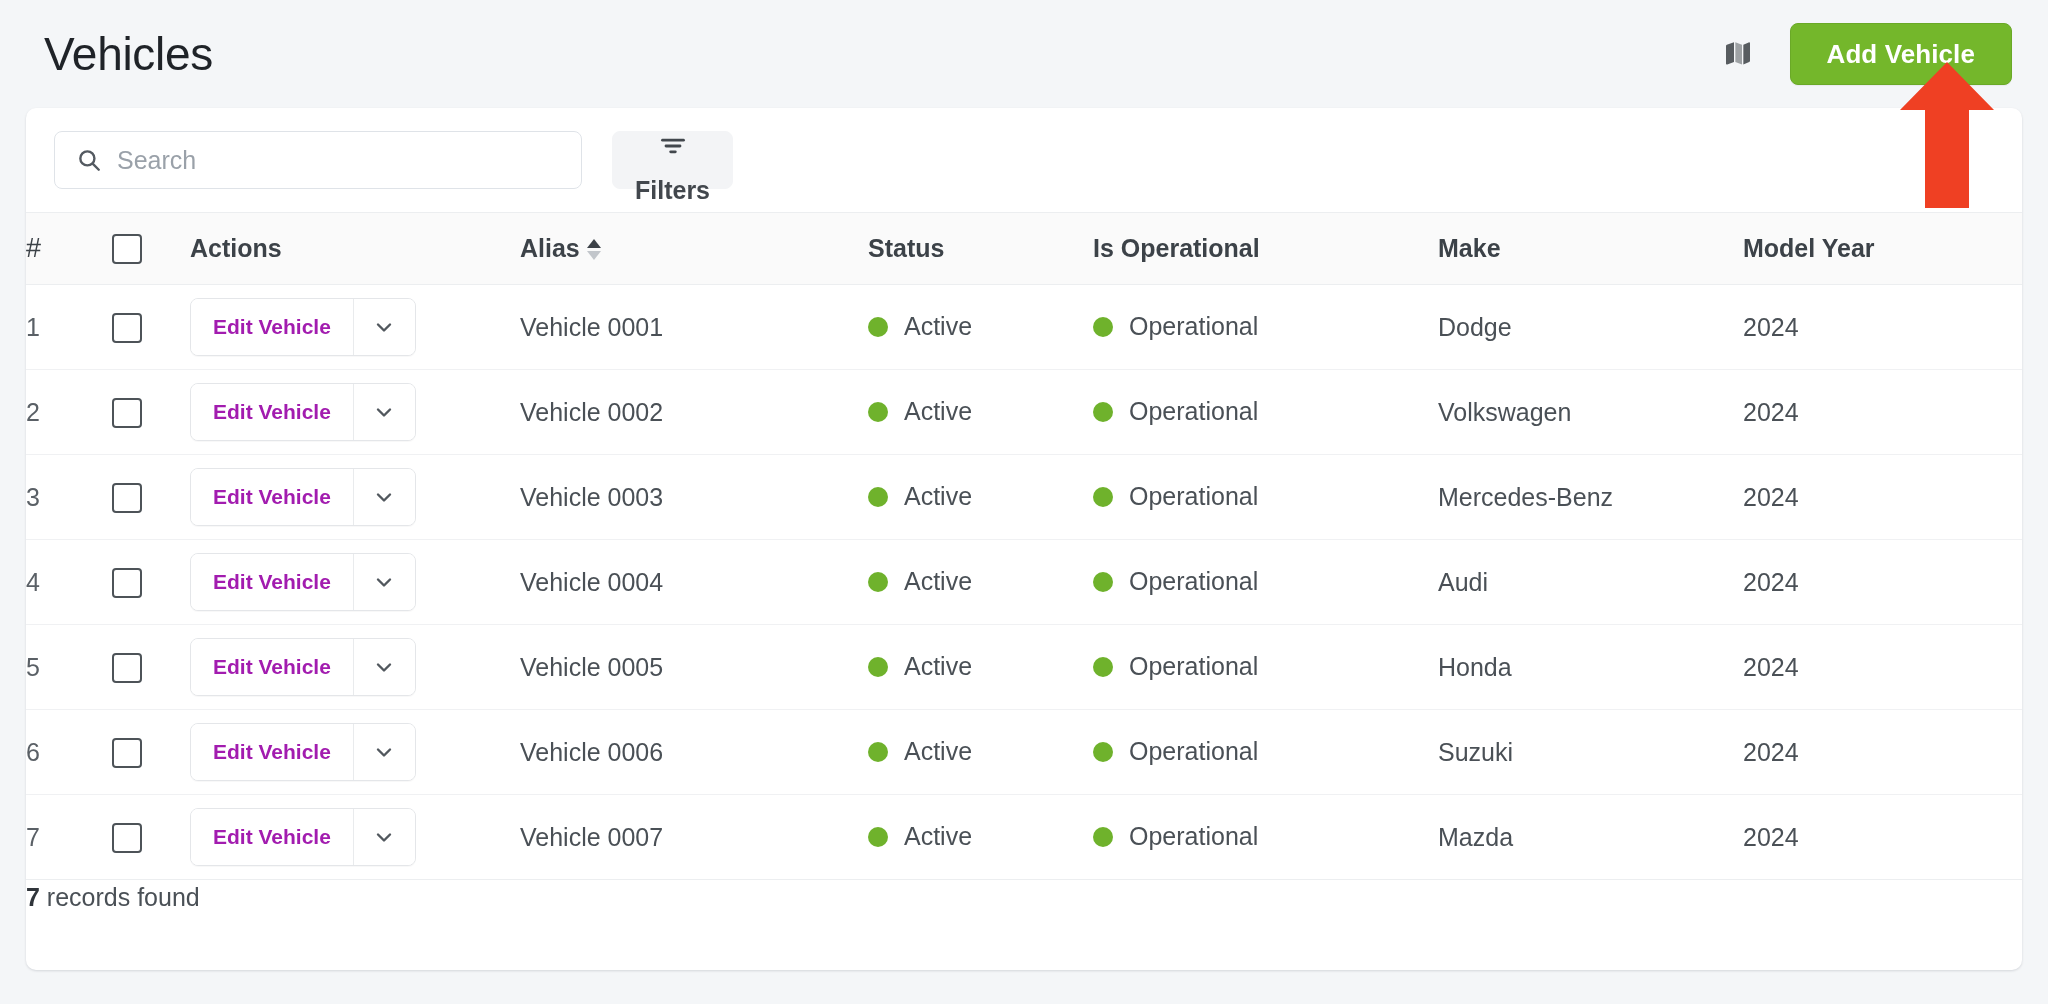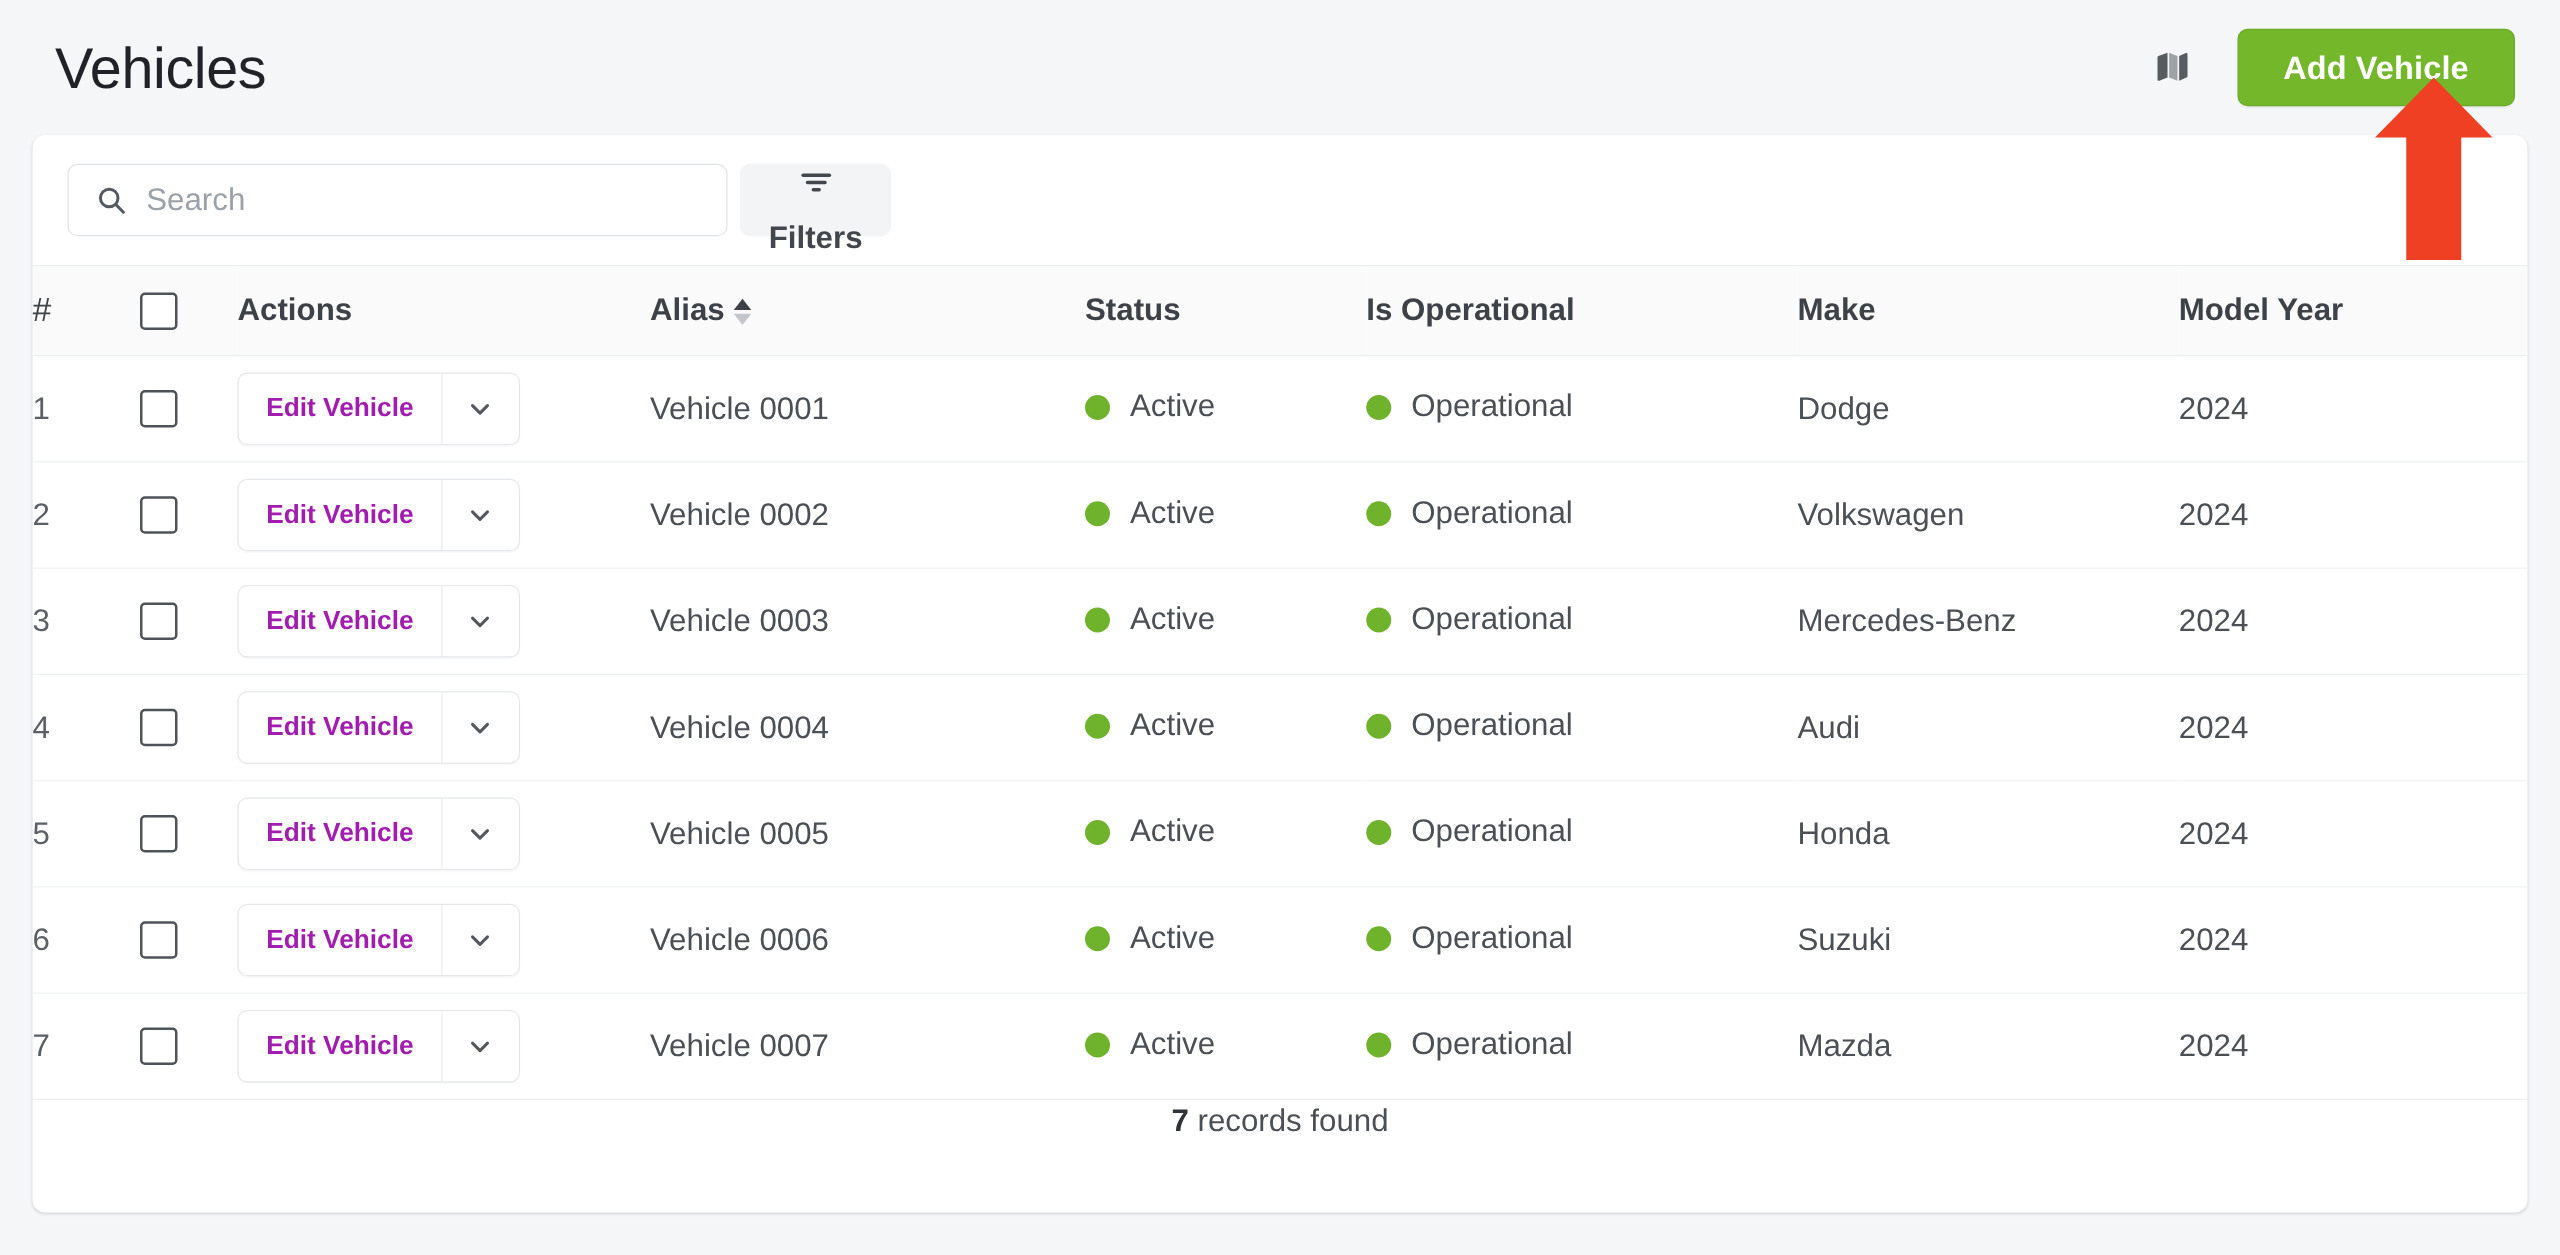--- a/index.html
+++ b/index.html
@@ -88,21 +88,21 @@
     flex-direction: column;
   }
 
   
   .card-toolbar {
     height: 104px;
     flex: 0 0 104px;
     display: flex;
     align-items: center;
     padding: 0 28px;
-    gap: 10px;
+    gap: 30px;
   }
 
   .search-wrap {
     position: relative;
     width: 528px;
     height: 58px;
   }
 
   .search-input {
     width: 100%;
@@ -289,21 +289,21 @@
 
   .alias-text { font-size: 25px; color: #4a5056; }
   .make-text  { font-size: 25px; color: #4a5056; }
   .year-text  { font-size: 25px; color: #4a5056; }
 
   
   .card-footer {
     flex: 1 1 auto;
     display: flex;
     align-items: center;
-    justify-content: center;
+    justify-content: flex-start;
     padding-bottom: 56px;
   }
   .records-text {
     font-size: 25px;
     color: #4a5056;
   }
   .records-count { font-weight: 700; color: #2f343a; }
 
   
   .arrow-annot {

